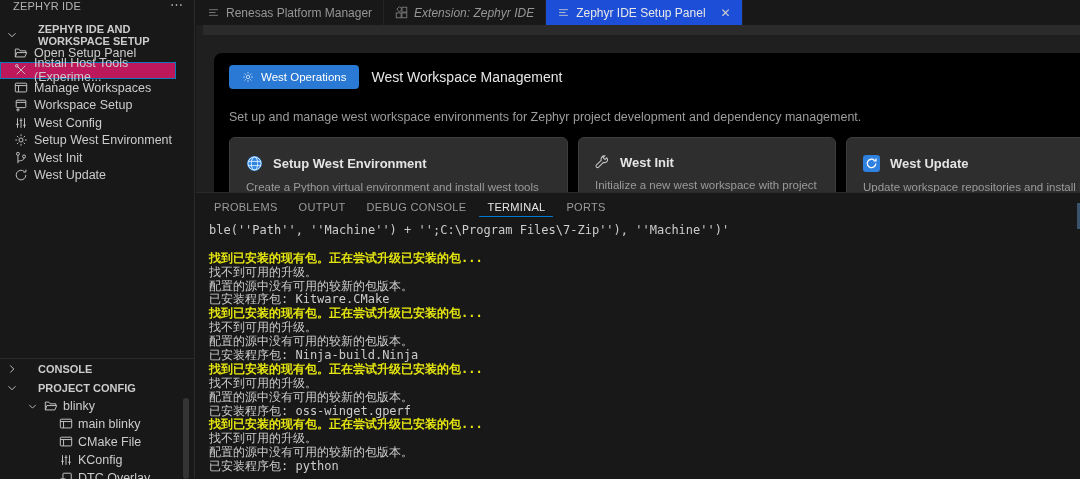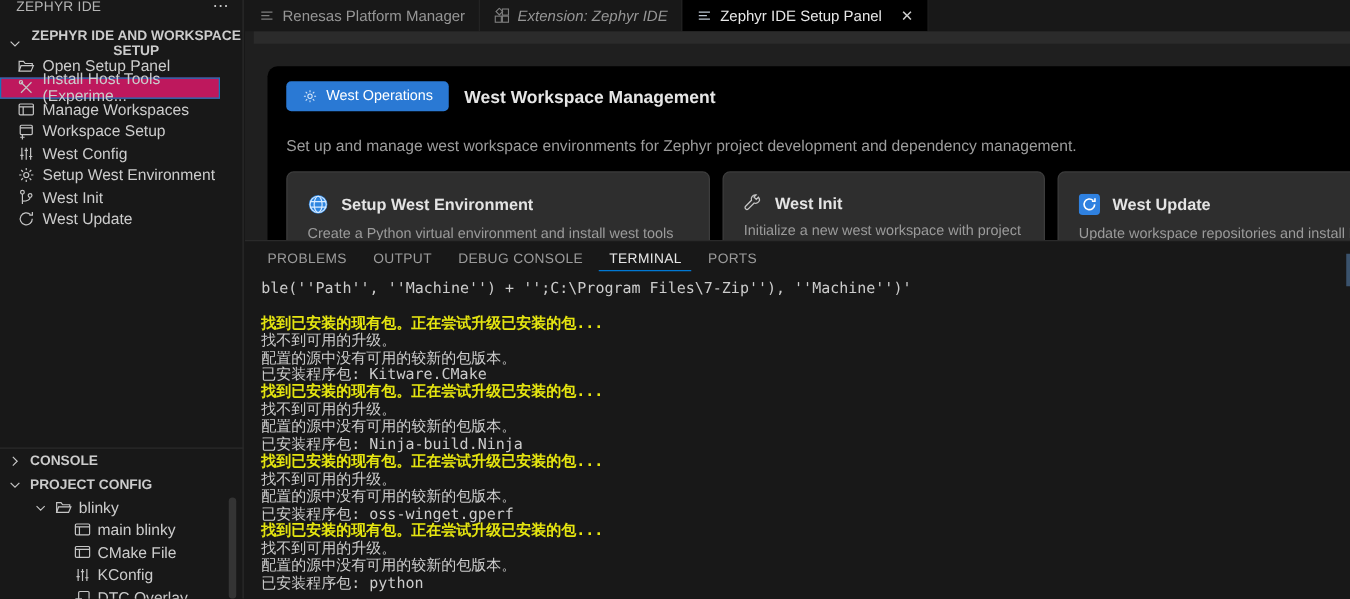--- a/index.html
+++ b/index.html
@@ -6,48 +6,48 @@
     font-family:"Liberation Sans",sans-serif;-webkit-font-smoothing:antialiased;}
   .app{position:relative;width:1080px;height:479px;background:#181818;color:#ccc;}
   .icon{color:#c5c5c5;display:inline-flex;align-items:center;justify-content:center;flex:none;}
   .icon svg{stroke:currentColor;fill:none;stroke-width:1.1;}
 
   
   .sidebar{position:absolute;left:0;top:0;width:195px;height:479px;background:#181818;border-right:1px solid #2a2a2a;box-sizing:border-box;}
   .sb-title-row{height:25px;display:flex;align-items:flex-start;padding:0 10px 0 13px;}
   .sb-title{flex:1;font-size:11px;color:#b4b4b4;letter-spacing:.2px;}
   .sb-more{color:#c5c5c5;font-size:13px;letter-spacing:1px;line-height:10px;cursor:default;}
-  .sec-header{height:19px;display:flex;align-items:center;gap:4px;padding-left:4px;font-size:11px;font-weight:bold;color:#cccccc;text-align:center;}
+  .sec-header{height:19px;display:flex;align-items:center;gap:18px;padding-left:4px;font-size:11px;font-weight:bold;color:#cccccc;}
   .chev{width:16px;height:16px;}
   .nav-item{height:17.5px;display:flex;align-items:center;gap:6px;padding-left:14px;font-size:12.5px;color:#cccccc;box-sizing:border-box;}
   .nav-item.selected{background:#be185d;border:1px solid #1177bb;margin-right:18px;padding-left:13px;}
   .lower{position:absolute;left:0;top:358px;width:195px;border-top:1px solid #2a2a2a;}
   .tree-row{height:18px;display:flex;align-items:center;gap:5px;font-size:12.5px;color:#cccccc;}
   .ind1{padding-left:26px;}.ind2{padding-left:59px;}
   .sb-scroll{position:absolute;right:5px;top:398px;width:6px;height:81px;background:#4d4d4d;opacity:.55;border-radius:3px;}
 
   
   .main{position:absolute;left:196px;top:0;right:0;height:403px;}
   .tabbar{height:25px;background:#181818;display:flex;}
   .tab{display:flex;align-items:center;gap:6px;padding:0 11px;font-size:12px;color:#969696;border-right:1px solid #232323;cursor:default;white-space:nowrap;}
   .tab .icon{color:#7e7e7e;}
-  .tab.active{background:#000000;color:#e8e8e8;}
+  .tab.active{background:#1d4ed8;color:#e8e8e8;}
   .tab.active .icon{color:#bcc6d1;}
   .tab.italic span[data-bind]{font-style:italic;}
   .tab-close{margin-left:9px;color:#cfcfcf;font-size:12px;line-height:12px;}
 
   
   .editor{position:absolute;top:25px;left:0;right:0;height:167px;background:#1f1f1f;overflow:hidden;}
   .webview-strip{position:absolute;top:0;left:7px;right:0;height:10px;background:#2b2b2b;}
   .content-panel{position:absolute;top:28px;left:18px;right:0;bottom:0;background:#000000;border-top-left-radius:8px;overflow:hidden;}
   .cp-header{display:flex;align-items:center;gap:12px;padding:12px 0 0 15px;}
   .west-ops-btn{display:flex;align-items:center;gap:7px;background:#2a79d4;color:#fff;font-size:11.5px;
     height:24px;padding:0 13px;border-radius:4px;border:none;font-family:inherit;cursor:default;}
   .west-ops-btn .icon{color:#d9e9fb;}
-  .cp-title{font-size:14px;font-weight:bold;color:#e6e6e6;}
+  .cp-title{font-size:14px;font-weight:normal;color:#e6e6e6;}
   .cp-desc{position:absolute;top:57px;left:15px;font-size:12.5px;color:#9c9c9c;}
   .cards{position:absolute;top:84px;left:15px;right:0;display:flex;gap:10px;}
   .card{background:#2e2e2e;border:1px solid #3d3d3d;border-radius:6px;padding:17px 16px 20px;box-sizing:border-box;flex:none;}
   .card.c1{width:339px;}.card.c2{width:258px;}.card.c3{width:300px;}
   .card-header{display:flex;align-items:center;gap:10px;}
   .card-title{font-size:13px;font-weight:bold;color:#e4e4e4;white-space:nowrap;}
   .card-desc{margin-top:9px;font-size:11.5px;color:#9b9b9b;white-space:nowrap;overflow:hidden;}
 
   
   .bottom{position:absolute;top:192px;left:0;right:0;bottom:0;background:#181818;border-top:1px solid #2a2a2a;box-sizing:border-box;}

